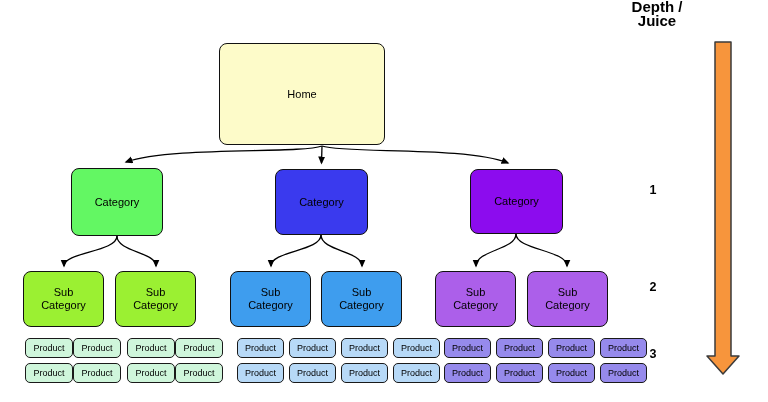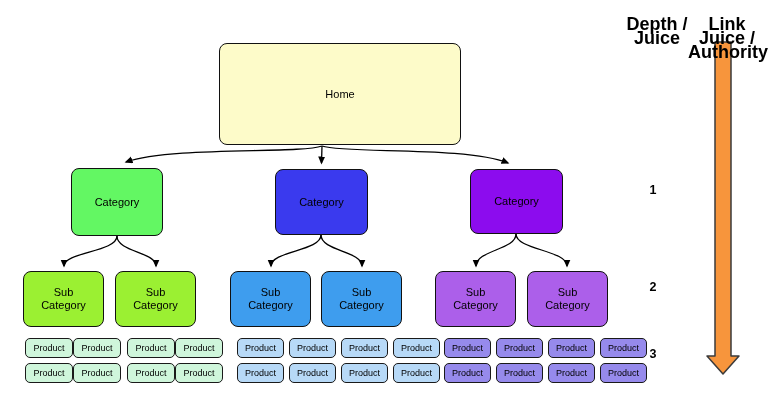--- a/index.html
+++ b/index.html
@@ -6,41 +6,41 @@
   .canvas{
     position:relative;width:768px;height:402px;background:#ffffff;
     font-family:"Liberation Sans",sans-serif;color:#000;overflow:hidden;
   }
   svg.connectors{position:absolute;left:0;top:0;width:768px;height:402px;}
   .node{
     position:absolute;box-sizing:border-box;border:1.6px solid #111;
     border-radius:8px;display:flex;align-items:center;justify-content:center;
     text-align:center;font-size:11px;line-height:13px;
   }
-  .home{left:219px;top:43px;width:242px;height:102px;}
+  .home{left:219px;top:43px;width:166px;height:102px;}
   .cat0{left:71px;top:168px;width:92px;height:68px;}
   .cat1{left:275px;top:169px;width:93px;height:66px;}
   .cat2{left:470px;top:169px;width:93px;height:65px;}
   .sub{width:81px;height:56px;padding:0 10px;}
   .sub0{left:23px;top:271px;} .sub1{left:115px;top:271px;}
   .sub2{left:230px;top:271px;} .sub3{left:321px;top:271px;}
   .sub4{left:435px;top:271px;} .sub5{left:527px;top:271px;}
   .prow{position:absolute;display:flex;padding-left:20px;}
   .prod{
     box-sizing:border-box;border:1.4px solid #1a1a1a;border-radius:5px;
     height:20px;display:flex;align-items:center;justify-content:center;
     font-size:9px;
   }
   .grpL{left:5px;} .grpL .prod{width:48px;}
   .grpL .prod:nth-child(3){margin-left:6px;}
   .grpM{left:217px;gap:5px;} .grpM .prod{width:47px;}
   .grpR{left:424px;gap:5px;} .grpR .prod{width:47px;}
   .row1{top:338px;} .row2{top:363px;}
   .hdr{
-    position:absolute;top:17px;font-weight:bold;font-size:18px;
+    position:absolute;top:0;font-weight:bold;font-size:15px;
     line-height:14px;text-align:center;
   }
   .hdr-depth{left:625px;width:64px;}
   .hdr-auth{left:688px;width:78px;}
   .lvl{
     position:absolute;left:644px;width:18px;text-align:center;
     font-weight:bold;font-size:12.5px;
   }
   .lvl1{top:183px;} .lvl2{top:280px;} .lvl3{top:347px;}
 </style>
@@ -118,22 +118,18 @@
     <div class="prod" style="background-color: rgb(150, 138, 236);">Product</div>
     <div class="prod" style="background-color: rgb(150, 138, 236);">Product</div>
     <div class="prod" style="background-color: rgb(150, 138, 236);">Product</div>
     <div class="prod" style="background-color: rgb(150, 138, 236);">Product</div>
   </div>
 
   <div class="hdr hdr-depth">
     <span style="display:block">Depth /</span>
     <span style="display:block">Juice</span>
   </div>
-  <div class="hdr hdr-auth">
-    <span style="display:block">Link Juice /</span>
-    <span style="display:block">Authority</span>
-  </div>
 
   <div class="lvl lvl1">1</div>
   <div class="lvl lvl2">2</div>
   <div class="lvl lvl3">3</div>
 
 </div>
 
 </body></html>

